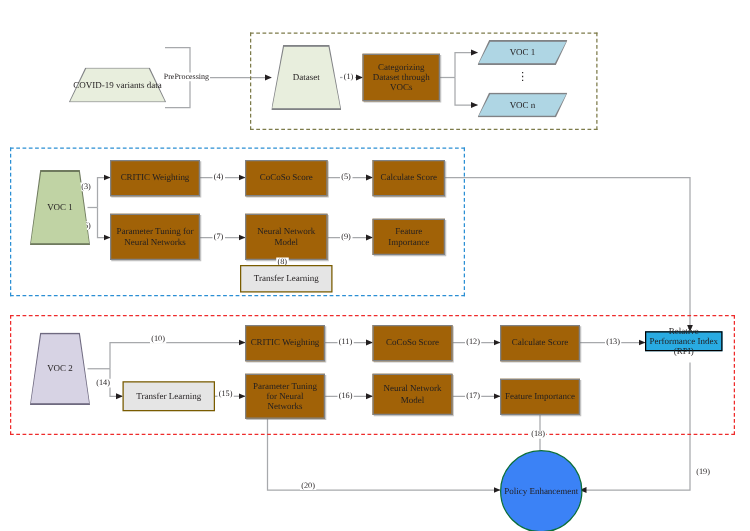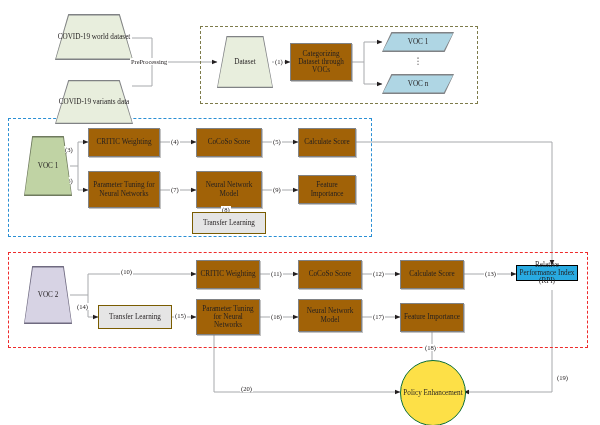--- a/index.html
+++ b/index.html
@@ -43,21 +43,21 @@
   }
   .trap .inner.flat{
     clip-path:polygon(13% 0%,100% 0%,87% 100%,0% 100%);
   }
   .trap .lbl{position:relative;z-index:2;}
 
   .orange{background:#e5e5e5;border:1.2px solid #7a5c00;}
   .rpi{background:#29abe2;border:1.2px solid #000000;}
   .circle{
     position:absolute;border-radius:50%;
-    background:#fde047;border:1px solid #0b6e39;
+    background:#3b82f6;border:1px solid #0b6e39;
     display:flex;align-items:center;justify-content:center;
     text-align:center;font-size:7.2px;line-height:1.15;
   }
 
   
   .elabel{
     position:absolute;font-size:6.6px;color:#231f20;
     background:#ffffff;padding:0 1px;white-space:nowrap;
     text-align:center;
   }
@@ -123,28 +123,22 @@
       <path d="M552,290 L552,392 L464,392" marker-end="url(#ah)"></path>
 
       <path d="M214,332 L214,392 L400,392" marker-end="url(#ah)"></path>
     </g>
   </svg>
 
   <div class="group-frame frame-top" style="left:200px;top:26px;width:278px;height:78px;"></div>
   <div class="group-frame frame-mid" style="left:8px;top:118px;width:364px;height:119px;"></div>
   <div class="group-frame frame-bot" style="left:8px;top:252px;width:580px;height:96px;"></div>
 
-  <div class="trap" style="left:55px;top:14px;width:78px;height:46px;">
-    <div class="inner" style="background:#e8eedd;border:0;filter:drop-shadow(0.6px 0.6px 0 rgba(120,120,120,.5));"></div>
-    <div class="inner" style="background:#808285;clip-path:polygon(17% 0%,83% 0%,100% 100%,0% 100%);z-index:0;"></div>
-    <div class="inner" style="background:#e8eedd;clip-path:polygon(17.9% 3%,82.1% 3%,98.6% 97%,1.4% 97%);z-index:1;"></div>
-    <span class="lbl">COVID-19 world dataset</span>
-  </div>
-
-  <div class="trap" style="left:55px;top:80px;width:78px;height:44px;">
+
+  <div class="trap" style="left:55px;top:54px;width:78px;height:28px;">
     <div class="inner" style="background:#808285;z-index:0;"></div>
     <div class="inner" style="background:#e8eedd;clip-path:polygon(17.9% 3%,82.1% 3%,98.6% 97%,1.4% 97%);z-index:1;"></div>
     <span class="lbl">COVID-19 variants data</span>
   </div>
 
   <div class="plain-label" style="left:130px;top:58px;">PreProcessing</div>
 
   <div class="trap" style="left:217px;top:36px;width:56px;height:52px;">
     <div class="inner" style="background:#808285;z-index:0;"></div>
     <div class="inner" style="background:#e8eedd;clip-path:polygon(18.2% 2.6%,81.8% 2.6%,98.6% 97.4%,1.4% 97.4%);z-index:1;"></div>

